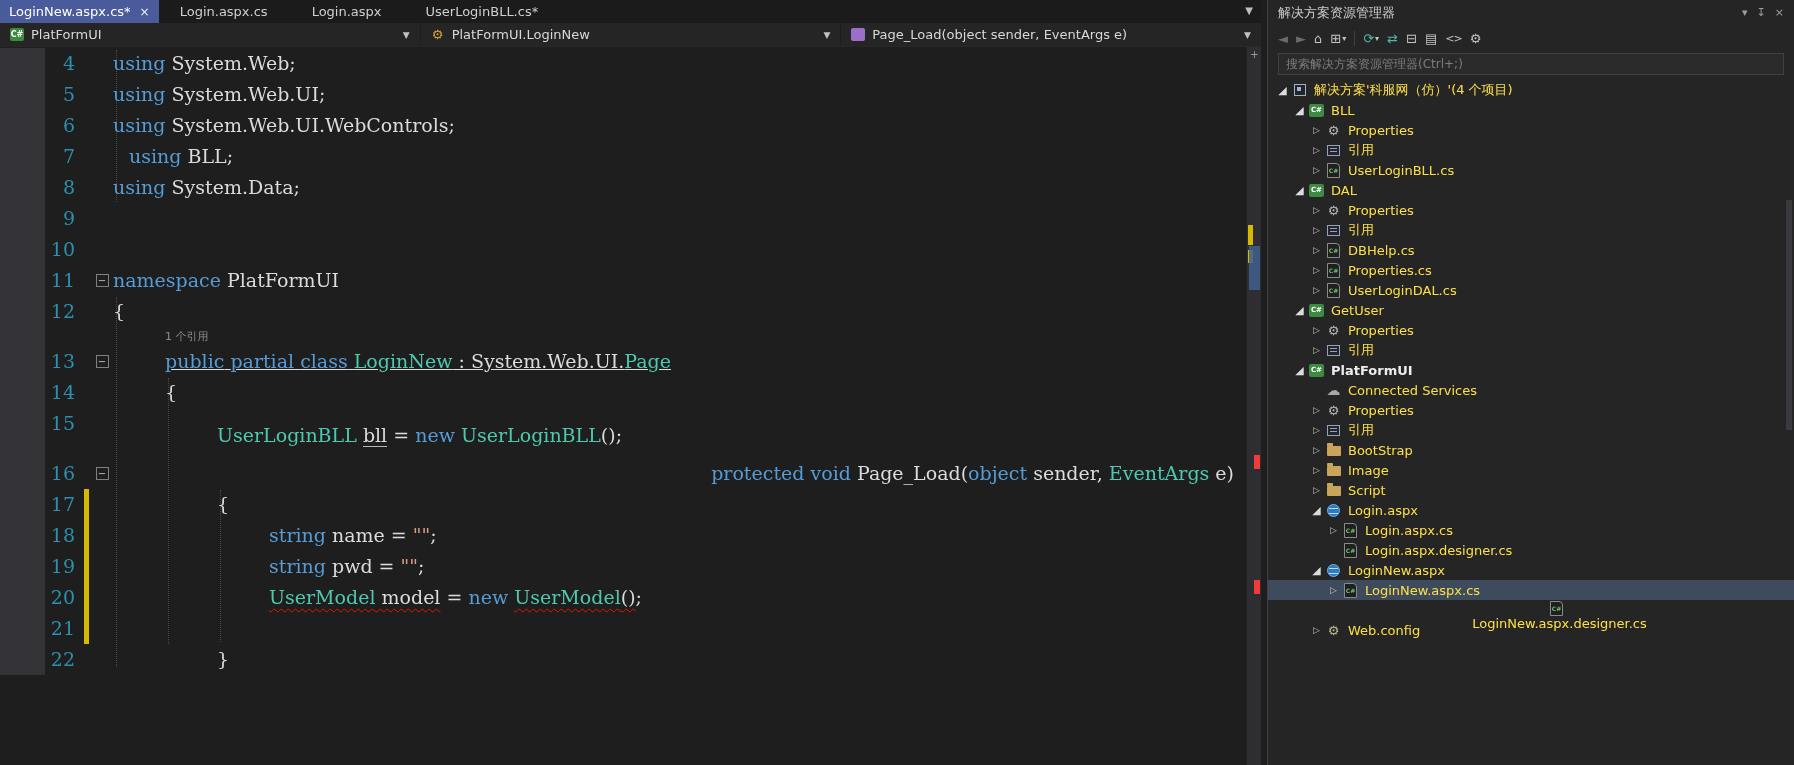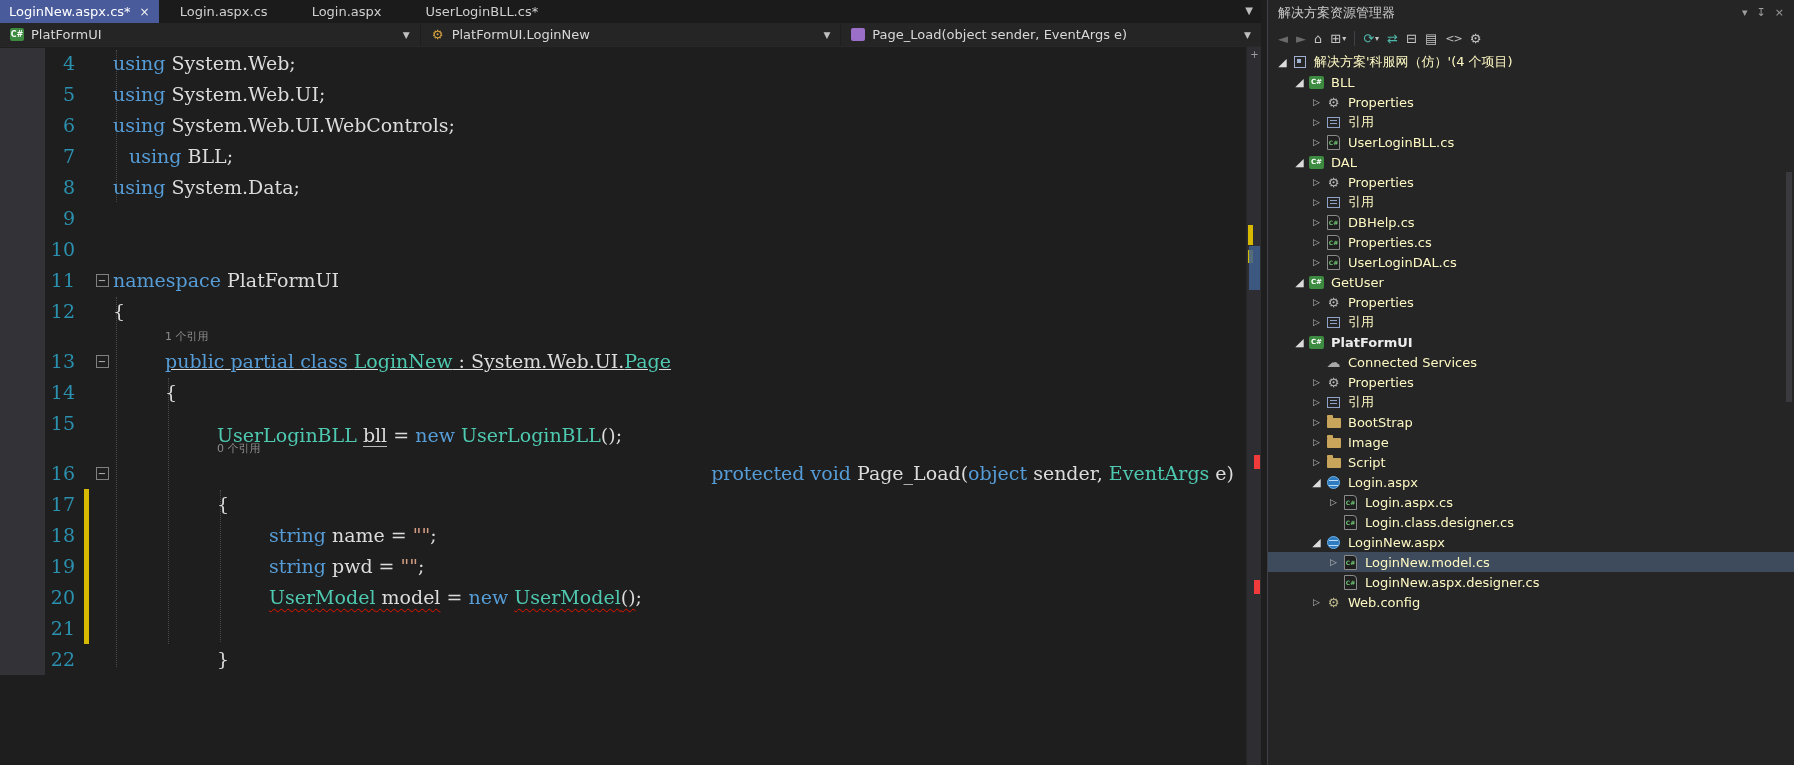--- a/index.html
+++ b/index.html
@@ -65,21 +65,21 @@
 .tsep{width:1px;height:15px;background:#3F3F46;flex:none}
 .psearch{padding:1px 10px 5px;flex:none}
 .psearch input{width:100%;height:22px;background:#2A2A2B;border:1px solid #3F3F46;color:#CCCCCC;font-size:12px;padding:0 7px;font-family:"DejaVu Sans",sans-serif;outline:none}
 .psearch input::placeholder{color:#7C7C7C}
 .tree{flex:1;position:relative;overflow:hidden}
 .titem{height:20px;display:flex;align-items:center;cursor:pointer}
 .titem.selected{background:#3D4B5D}
 .arrow{width:17px;flex:none;text-align:center;color:#C0C0C0;font-size:9px}
 .arrow.exp{font-size:11px;color:#DCDCDC}
 .ticon{width:17px;height:16px;flex:none;margin-right:6px;display:flex;align-items:center;justify-content:center;position:relative}
-.tlabel{white-space:nowrap;color:#fef9c3}
+.tlabel{white-space:nowrap;color:#fde047}
 .titem.bold .tlabel{font-weight:bold;color:#ECECEC}
 .tree-scroll{position:absolute;right:1px;top:0;width:8px;height:100%}
 .tree-scroll .thumb{position:absolute;left:1px;top:120px;width:6px;height:230px;background:#3A3A3E}
 
 .fi{display:inline-block}
 .fi-sln{width:12px;height:12px;border:1px solid #9FB0D0;position:relative}
 .fi-sln::after{content:"";position:absolute;left:2px;top:2px;width:4px;height:4px;background:#9FB0D0}
 .fi-proj{width:15px;height:13px;background:#3D8B40;border-radius:2px;color:#FFF;font-size:7px;font-weight:bold;display:flex;align-items:center;justify-content:center}
 .fi-cs{width:13px;height:15px;border:1px solid #8A8A8A;border-radius:0 4px 0 0;color:#6CBF70;font-size:6px;font-weight:bold;display:flex;align-items:center;justify-content:center;background:#1F1F1F}
 .fi-folder{width:14px;height:10px;background:#C9A55C;border-radius:1px;position:relative;margin-top:2px}
@@ -232,21 +232,20 @@
             <span class="lnum">15</span>
             <span class="chgcol"></span>
             <span class="foldcol"></span>
             <span class="codecell" style="padding-left: 104px; margin-top: 12px;"><span class="tok ty">UserLoginBLL</span><span class="tok pl"> </span><span class="tok pl hl">bll</span><span class="tok pl"> = </span><span class="tok kw">new</span><span class="tok pl"> </span><span class="tok ty">UserLoginBLL</span><span class="tok pl">();</span></span>
           </div>
           <div class="row lens">
             <span class="gmargin"></span>
             <span class="lnum"></span>
             <span class="chgcol"></span>
             <span class="foldcol"></span>
-            <span class="codecell" style="padding-left: 104px;">0 个引用</span>
           </div>
           <div class="row line">
             <span class="gmargin"></span>
             <span class="lnum">16</span>
             <span class="chgcol"></span>
             <span class="foldcol">
               <span class="fold-box">−</span>
             </span>
             <span class="codecell" style="padding-left: 104px; text-align: right;"><span class="tok kw">protected</span><span class="tok pl"> </span><span class="tok kw">void</span><span class="tok pl"> Page_Load(</span><span class="tok kw">object</span><span class="tok pl"> sender, </span><span class="tok ty">EventArgs</span><span class="tok pl"> e)</span></span>
           </div>
@@ -320,20 +319,23 @@
         <span class="tico">⌂</span>
         <span class="tico">⊞<span class="mini-caret">▾</span></span>
         <span class="tsep"></span>
         <span class="tico teal">⟳<span class="mini-caret">▾</span></span>
         <span class="tico teal">⇄</span>
         <span class="tico">⊟</span>
         <span class="tico">▤</span>
         <span class="tico codeview">&lt;&gt;</span>
         <span class="tico">⚙</span>
       </div>
+    <div class="psearch">
+      <input placeholder="搜索解决方案资源管理器(Ctrl+;)" style="">
+    </div>
     <div class="tree">
       <div class="tree-scroll">
           <div class="thumb"></div>
         </div>
     <div class="titem" style="padding-left: 6px;">
           <span class="arrow exp">◢</span>
           <span class="ticon">
             <span class="fi fi-sln"></span>
           </span>
           <span class="tlabel">解决方案'科服网（仿）'(4 个项目)</span>
@@ -490,37 +492,37 @@
           <span class="ticon">
             <span class="fi fi-cs">C#</span>
           </span>
           <span class="tlabel">Login.aspx.cs</span>
         </div>
         <div class="titem" style="padding-left: 57px;">
           <span class="arrow"></span>
           <span class="ticon">
             <span class="fi fi-cs">C#</span>
           </span>
-          <span class="tlabel">Login.class.designer.cs</span>
+          <span class="tlabel">Login.aspx.designer.cs</span>
         </div>
         <div class="titem" style="padding-left: 40px;">
           <span class="arrow exp">◢</span>
           <span class="ticon">
             <span class="fi fi-aspx"></span>
           </span>
           <span class="tlabel">LoginNew.aspx</span>
         </div>
         <div class="titem selected" style="padding-left: 57px;">
           <span class="arrow">▷</span>
           <span class="ticon">
             <span class="fi fi-cs">C#</span>
           </span>
-          <span class="tlabel">LoginNew.model.cs</span>
-        </div>
-        <div class="titem" style="padding-left: 57px;">
+          <span class="tlabel">LoginNew.aspx.cs</span>
+        </div>
+        <div class="titem" style="padding-left: 57px; flex-direction: column;">
           <span class="arrow"></span>
           <span class="ticon">
             <span class="fi fi-cs">C#</span>
           </span>
           <span class="tlabel">LoginNew.aspx.designer.cs</span>
         </div>
         <div class="titem" style="padding-left: 40px;">
           <span class="arrow">▷</span>
           <span class="ticon">
             <span class="fi fi-config">⚙</span>

